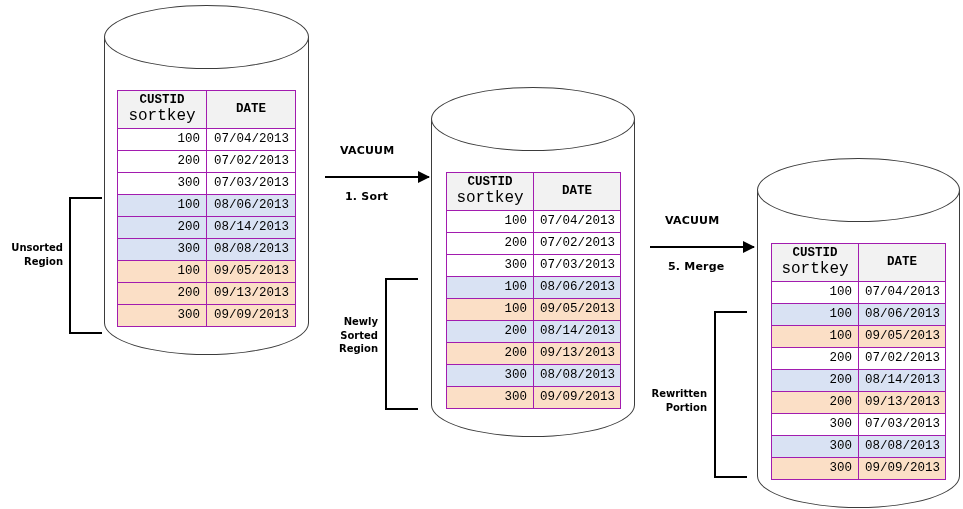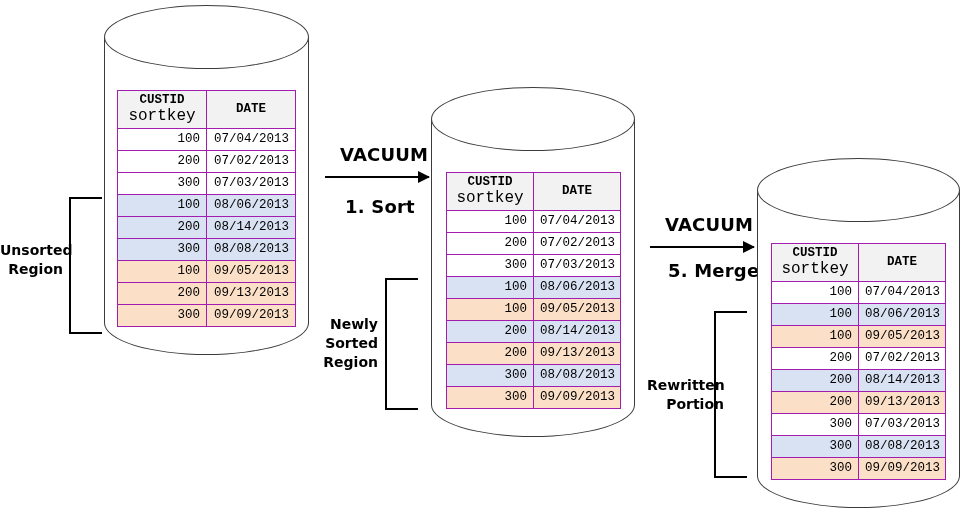--- a/index.html
+++ b/index.html
@@ -59,34 +59,34 @@
   
   .arrow{position:absolute;height:2px;background:#000000;}
   .arrow:after{
     content:"";position:absolute;right:-1px;top:-5px;
     width:0;height:0;
     border-left:12px solid #000000;
     border-top:6px solid transparent;
     border-bottom:6px solid transparent;
   }
   .alabel{
-    position:absolute;font-size:18px;font-weight:bold;
+    position:absolute;font-size:11px;font-weight:bold;
     letter-spacing:.2px;white-space:nowrap;
   }
 
   
   .bracket{
     position:absolute;
     border:2px solid #000000;
     border-right:none;
     box-sizing:border-box;
     background:transparent;
   }
   .blabel{
-    position:absolute;font-size:14px;font-weight:bold;
+    position:absolute;font-size:10px;font-weight:bold;
     line-height:1.35;text-align:right;white-space:pre-line;
   }
 </style>
 </head>
 <body>
 
 <div class="stage">
 
   <div class="cyl" style="left:104px;top:37px;width:205px;height:286px;">
     <div class="body"></div>
@@ -146,21 +146,21 @@
         </tr>
       </tbody>
   </table>
 
   <div class="bracket" style="left:69px;top:197px;width:33px;height:137px;"></div>
   <div class="blabel" style="left:0px;top:241px;width:63px;">Unsorted
 Region</div>
 
   <div class="arrow" style="left:325px;top:176px;width:104px;"></div>
   <div class="alabel" style="left:340px;top:144px;">VACUUM</div>
-  <div class="alabel" style="left:345px;top:196px;">1. Sort</div>
+  <div class="alabel" style="left:345px;top:190px;">1. Sort</div>
 
   <div class="cyl" style="left:431px;top:119px;width:204px;height:286px;">
     <div class="body"></div>
     <div class="top"></div>
     <div class="bot"></div>
   </div>
   <table class="grid" style="left:446px;top:172px;width:174px;">
     <colgroup>
         <col style="width:87px">
         <col style="width:87px">
@@ -276,16 +276,16 @@
           <td>08/08/2013</td>
         </tr>
         <tr class="r-orange">
           <td>300</td>
           <td>09/09/2013</td>
         </tr>
       </tbody>
   </table>
 
   <div class="bracket" style="left:714px;top:311px;width:33px;height:167px;"></div>
-  <div class="blabel" style="left:630px;top:376px;width:77px;margin-left:17px;">Rewritten
+  <div class="blabel" style="left:630px;top:387px;width:77px;">Rewritten
 Portion</div>
 
 </div>
 
 </body></html>

